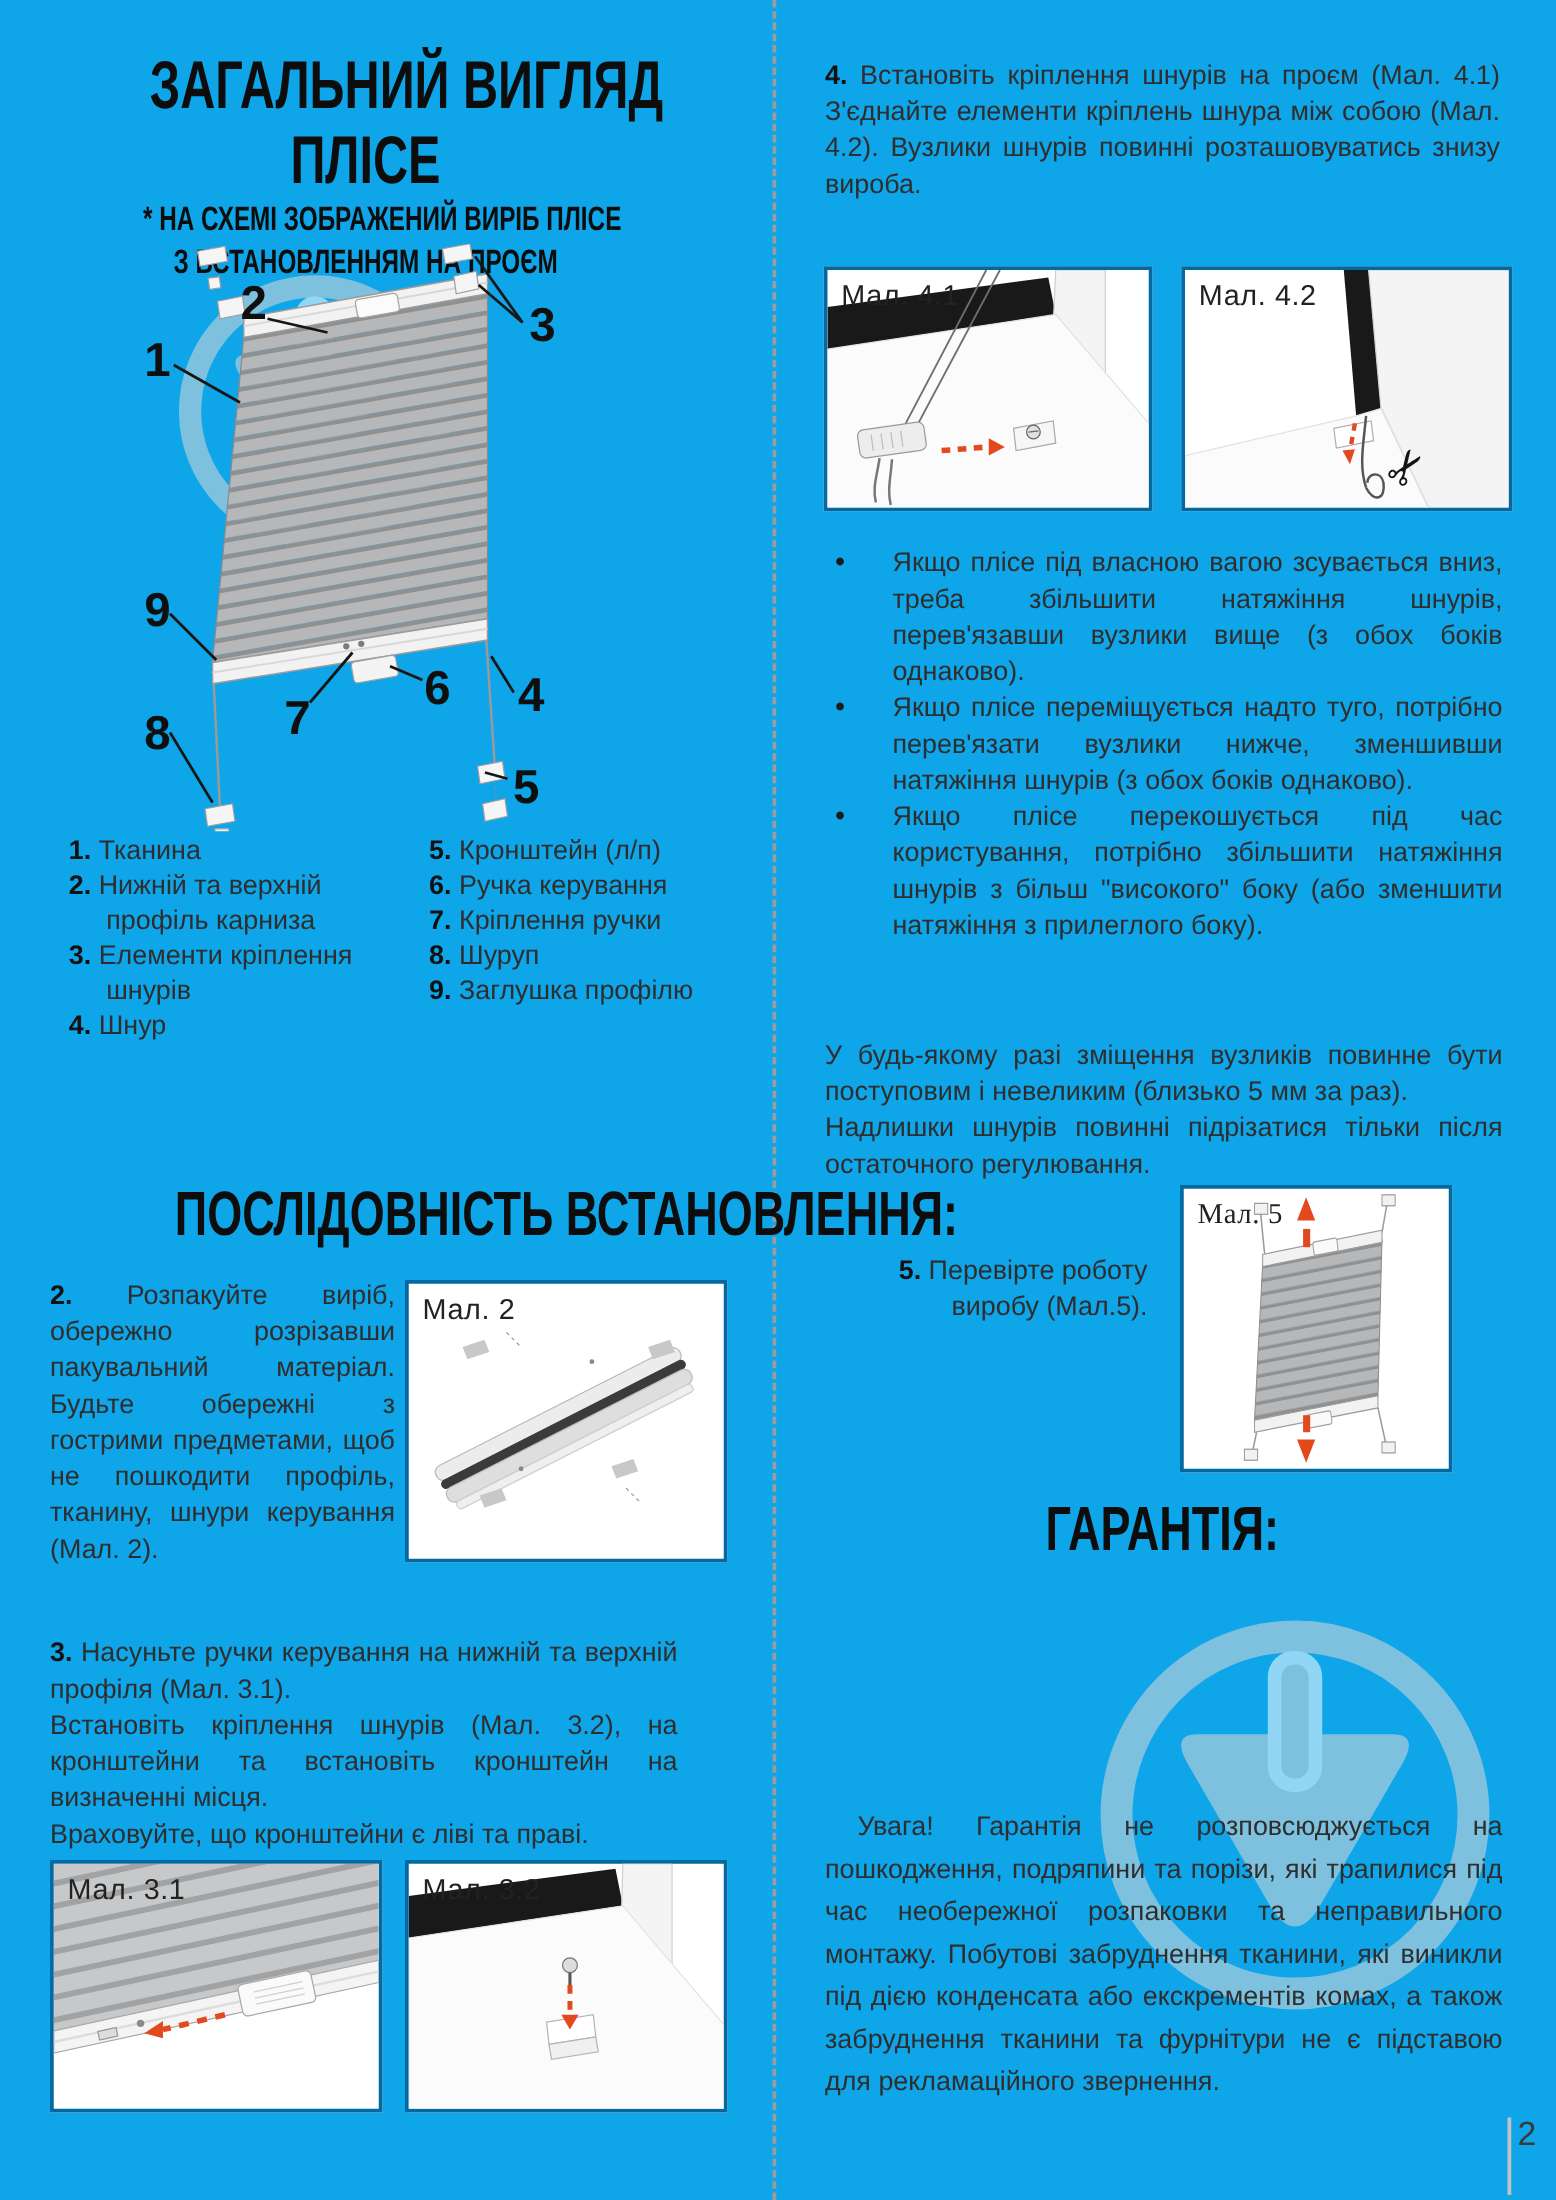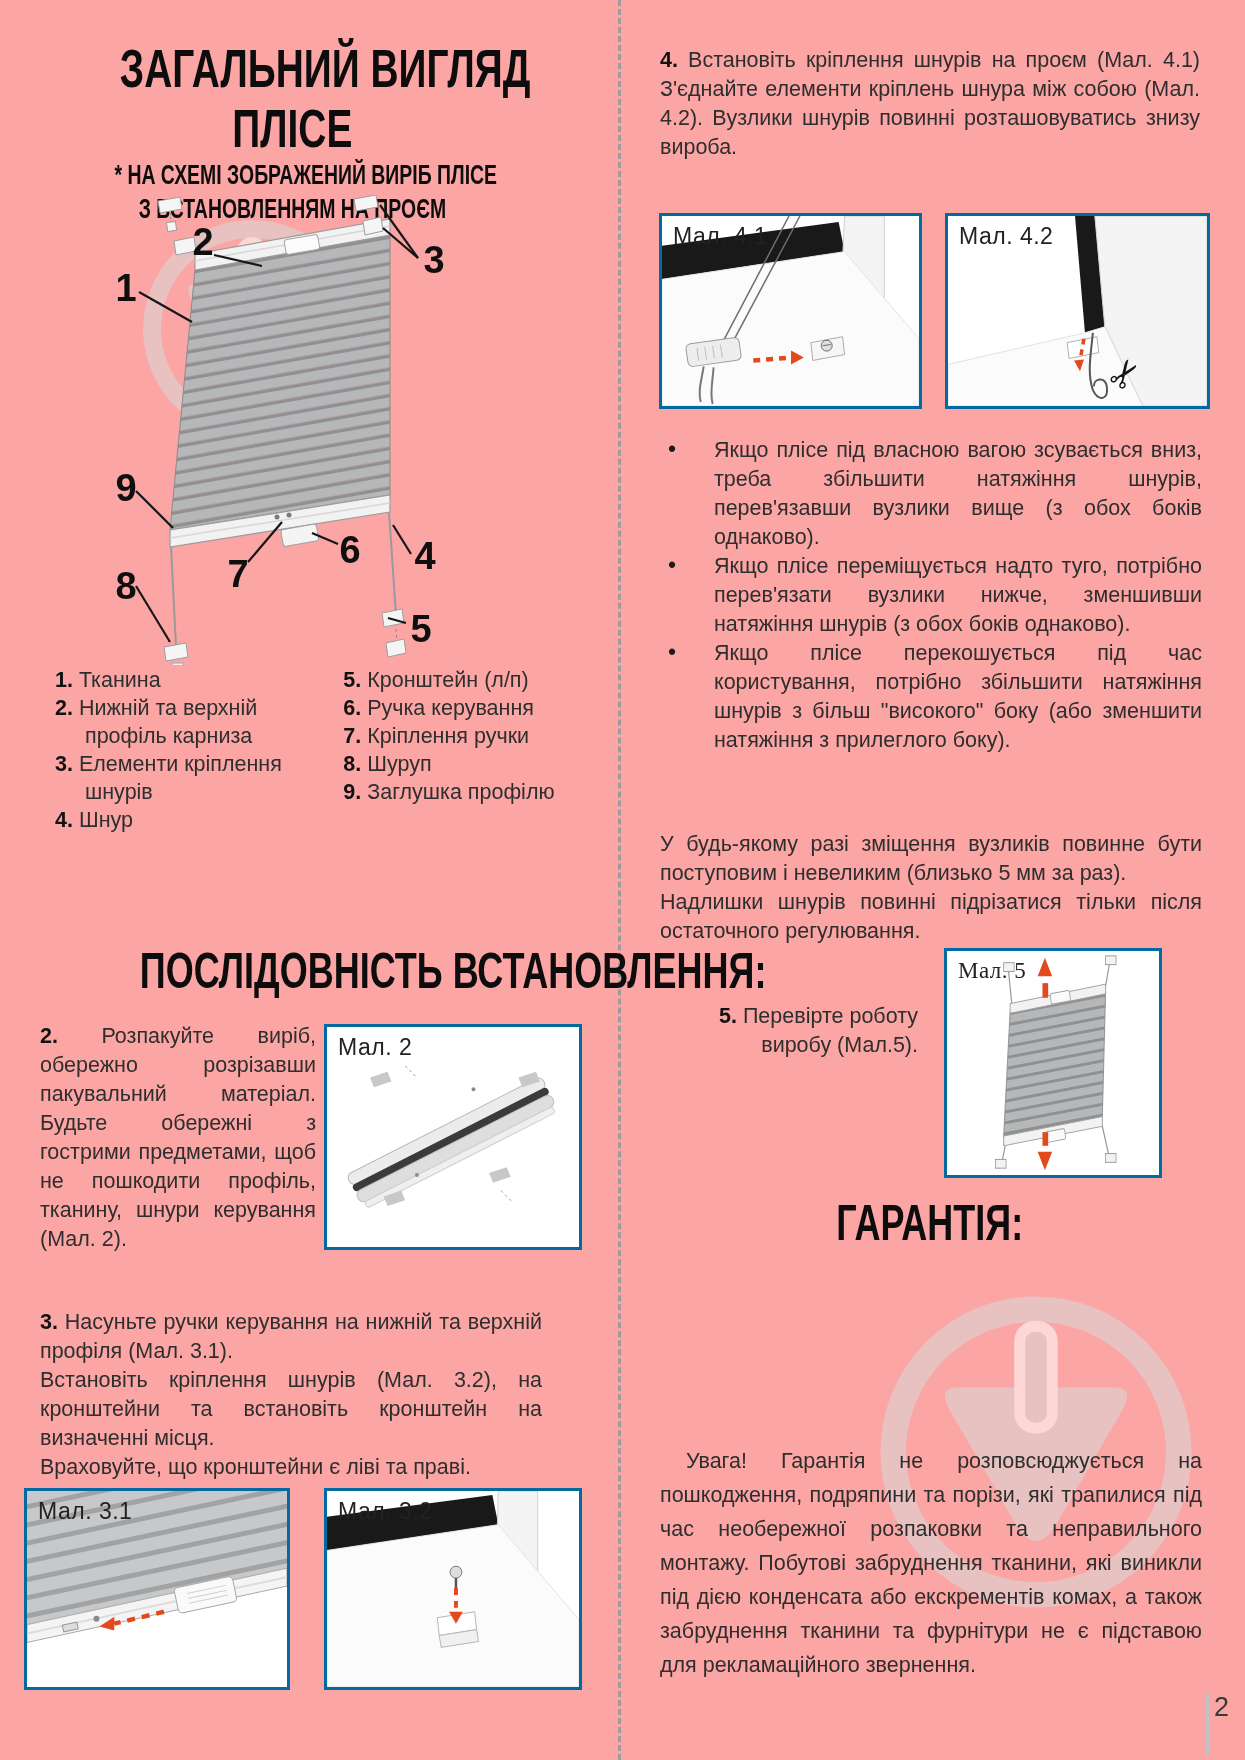--- a/index.html
+++ b/index.html
@@ -1,16 +1,16 @@
 <!DOCTYPE html>
 <html><head>
 <meta charset="utf-8">
 <style>
   html,body{margin:0;padding:0;background:#fff;}
-  #page{position:relative;width:1245px;height:1760px;background:#fca5a5;overflow:hidden;
+  #page{position:relative;width:1245px;height:1760px;background:#0ea5e9;overflow:hidden;
         font-family:"Liberation Sans",sans-serif;color:#2b2b2b;}
   .abs{position:absolute;}
   
   .cond{display:inline-block;transform:scaleX(0.72);transform-origin:50% 50%;white-space:nowrap;
         font-weight:800;color:#0d0d0d;letter-spacing:0;}
   .h-title{font-size:54px;line-height:60px;text-align:center;width:505px;}
   .h-sub{font-size:27px;line-height:34px;text-align:center;width:505px;}
   .h-sec{font-size:50px;line-height:50px;text-align:center;}
   
   .body-t{font-size:21.5px;line-height:29px;color:#2e2e2e;text-align:justify;}
@@ -184,21 +184,21 @@
         <circle cx="92" cy="152" r="2" fill="#8a8a8a"></circle>
     </svg>
   </div>
 
   <div class="abs body-t z1" style="left:40px;top:1308px;width:502px;">
     <div><b>3.</b><span> Насуньте ручки керування на нижній та верхній профіля (Мал. 3.1).</span></div>
     <div>Встановіть кріплення шнурів (Мал. 3.2), на кронштейни та встановіть кронштейн на визначенні місця.</div>
     <div>Враховуйте, що кронштейни є ліві та праві.</div>
   </div>
 
-  <div class="figbox z1" style="left:24px;top:1488px;width:266px;height:202px;">
+  <div class="figbox z1" style="left:40px;top:1488px;width:266px;height:202px;">
     <div class="figlabel">Мал. 3.1</div>
     <svg viewBox="0 0 262 198" preserveAspectRatio="none">
       <defs>
         <pattern id="fab31" width="12" height="18" patternUnits="userSpaceOnUse" patternTransform="rotate(-12)">
           <rect width="12" height="13" fill="#c6c8ca"></rect>
             <rect y="13" width="12" height="5" fill="#a0a2a4"></rect>
         </pattern>
       </defs>
       <polygon points="0,0 262,0 262,78 0,135" fill="url(#fab31)"></polygon>
       <polygon points="0,135 262,78 262,96 0,153" fill="#f4f4f4" stroke="#a8a8a8"></polygon>

